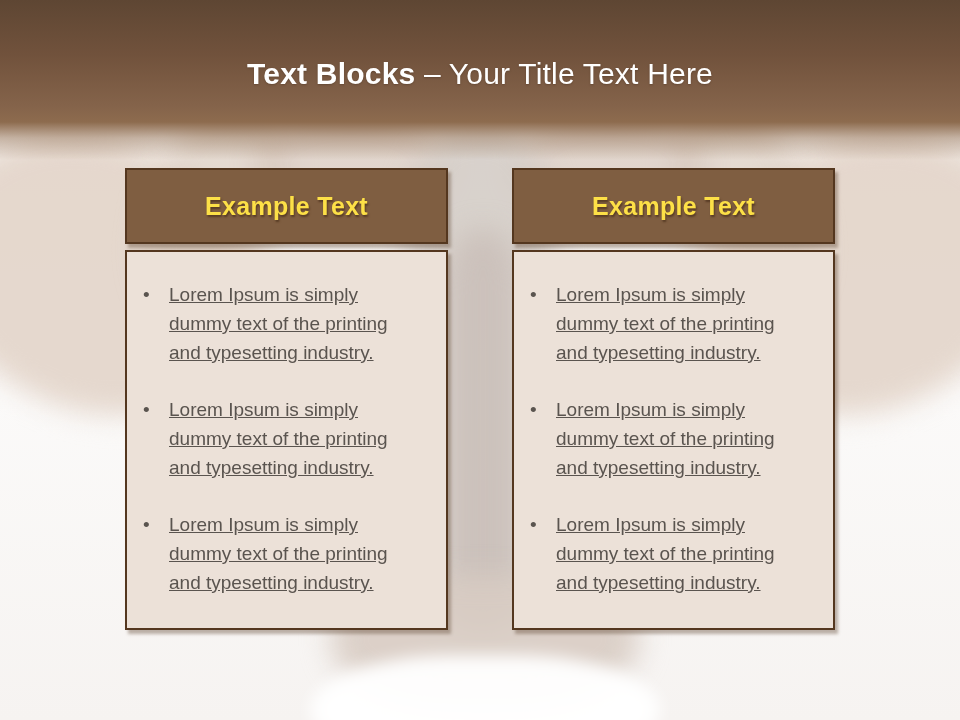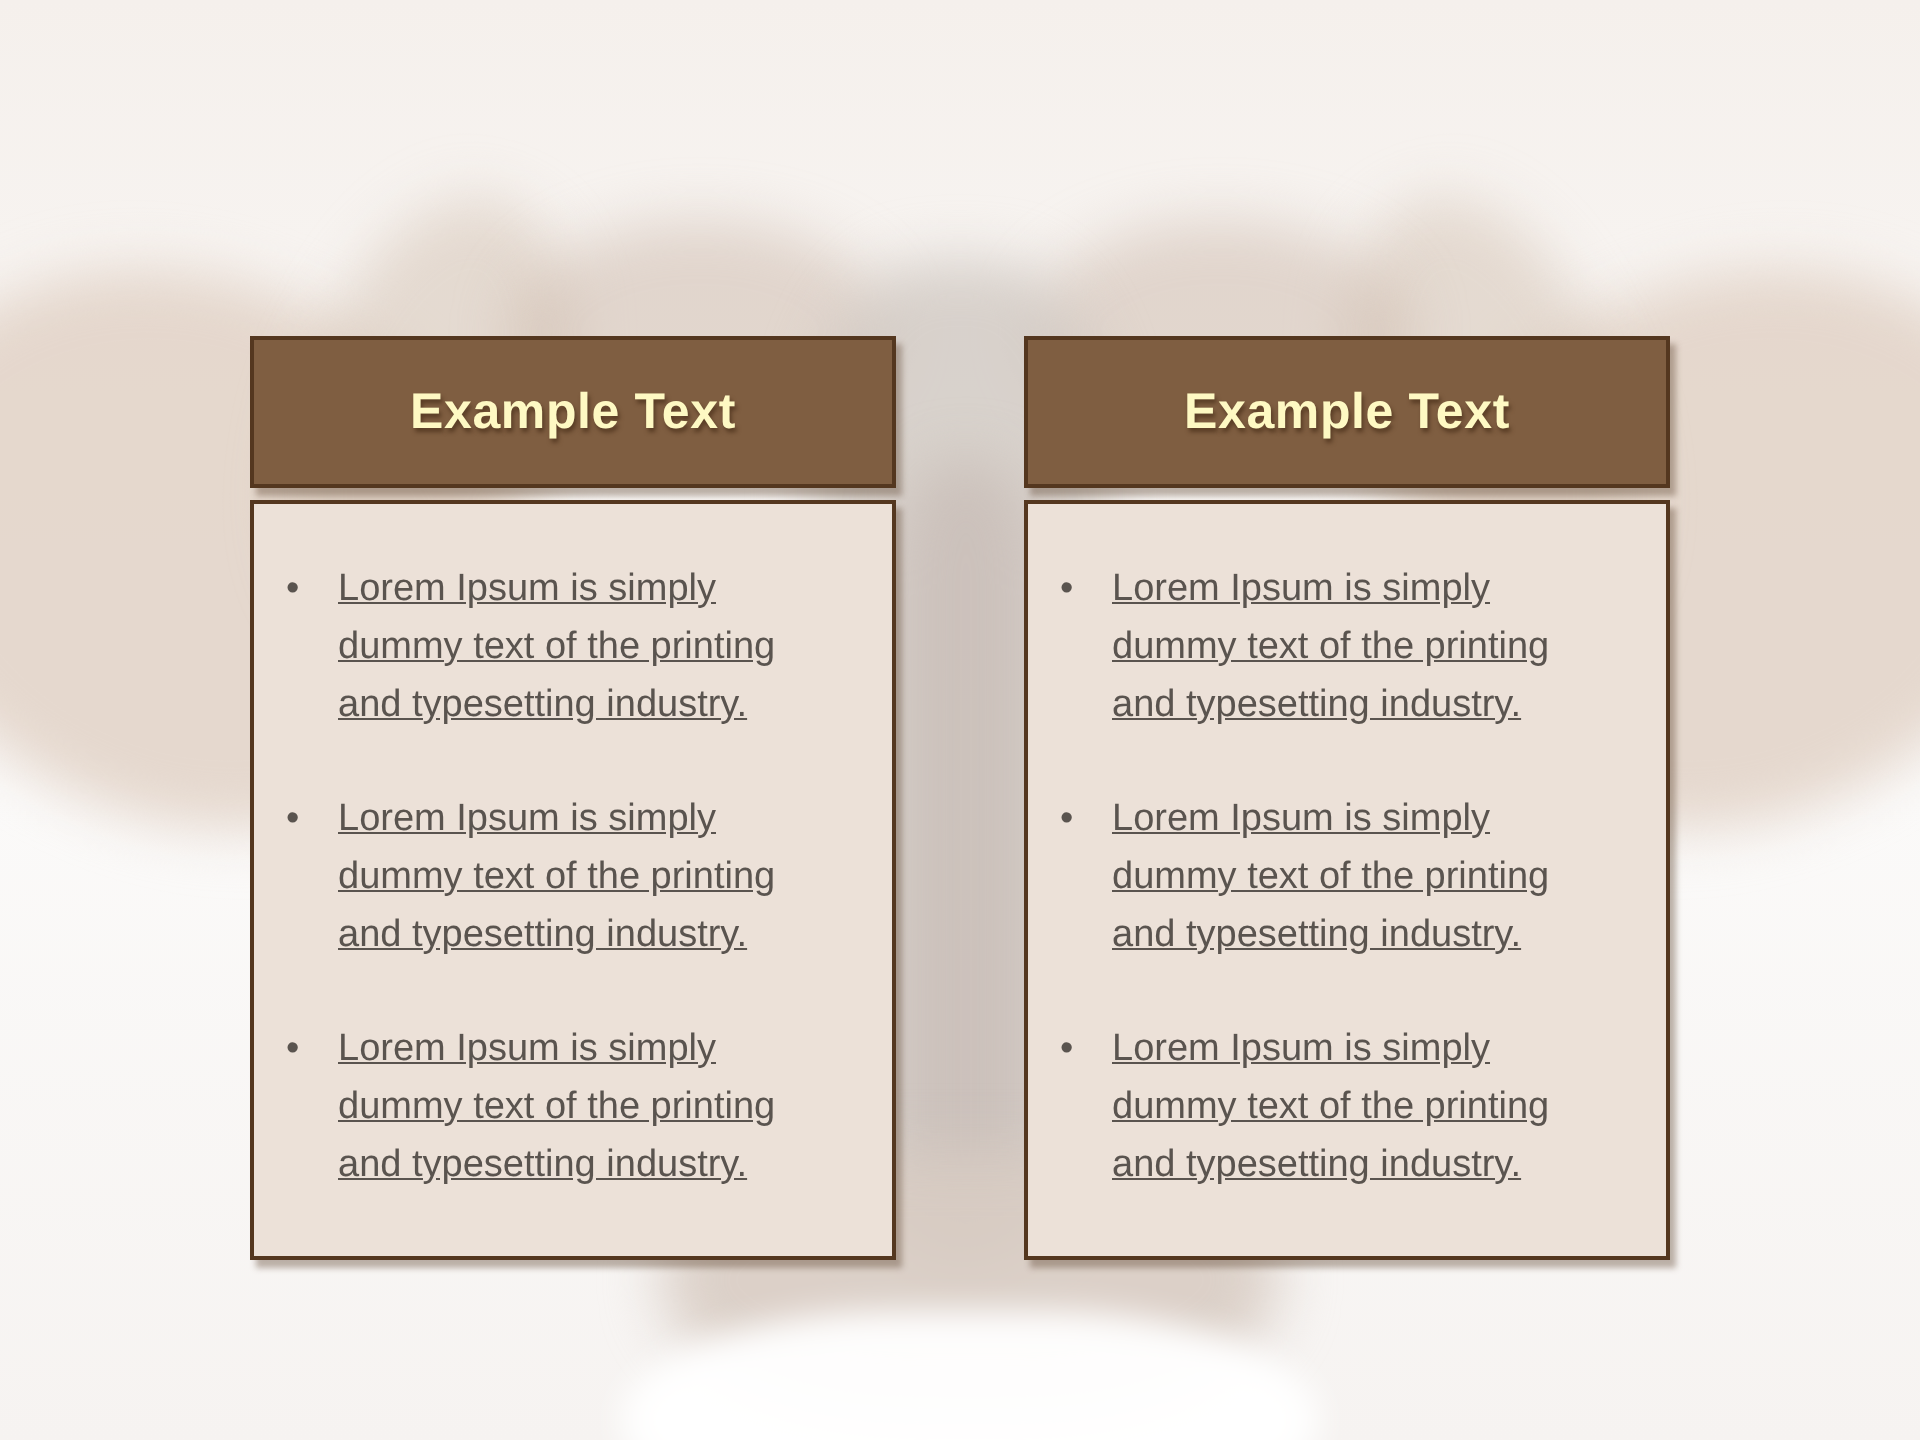--- a/index.html
+++ b/index.html
@@ -77,21 +77,21 @@
     height: 76px;
     margin-bottom: 6px;
     background: #7f5e41;
     border: 2px solid #54371f;
     box-shadow: 3px 4px 3px rgba(95,70,50,0.4);
     display: flex;
     align-items: center;
     justify-content: center;
   }
   .card-header-label {
-    color: #fef9c3;
+    color: #fde047;
     font-size: 25px;
     font-weight: 700;
     letter-spacing: 0.3px;
     text-shadow: 1px 2px 2px rgba(61,37,16,0.6);
   }
 
   .card-body {
     box-sizing: border-box;
     flex: 1;
     background: #ece1d8;
@@ -130,20 +130,23 @@
     <div class="shape forearm-left"></div>
     <div class="shape forearm-right"></div>
     <div class="shape shoulder-left"></div>
     <div class="shape shoulder-right"></div>
     <div class="shape torso-center"></div>
     <div class="shape torso-spine"></div>
     <div class="shape lower-back"></div>
     <div class="shape shorts"></div>
   </div>
 
+  <div class="header-band">
+    <h1 class="slide-title"><span class="title-bold">Text Blocks</span><span class="title-rest"> – Your Title Text Here</span></h1>
+  </div>
 
   <div class="card card-left">
     <div class="card-header">
       <span class="card-header-label">Example Text</span>
     </div>
     <div class="card-body">
       <ul class="bullet-list">
         <li class="bullet-item">
           <span class="bullet-dot">•</span>
           <span class="bullet-lines">

